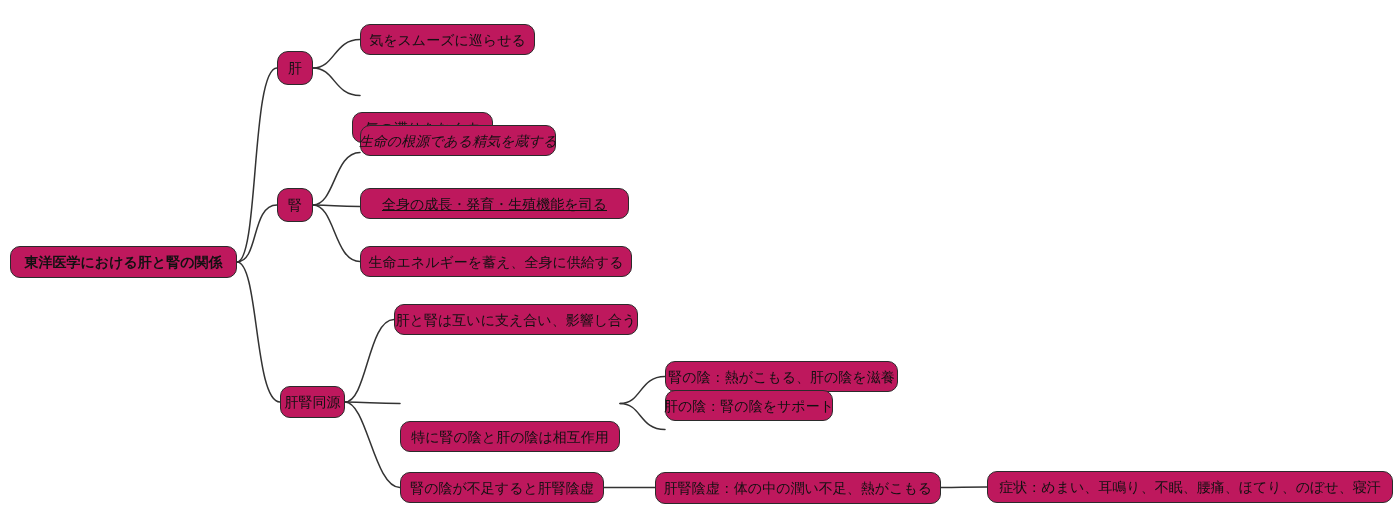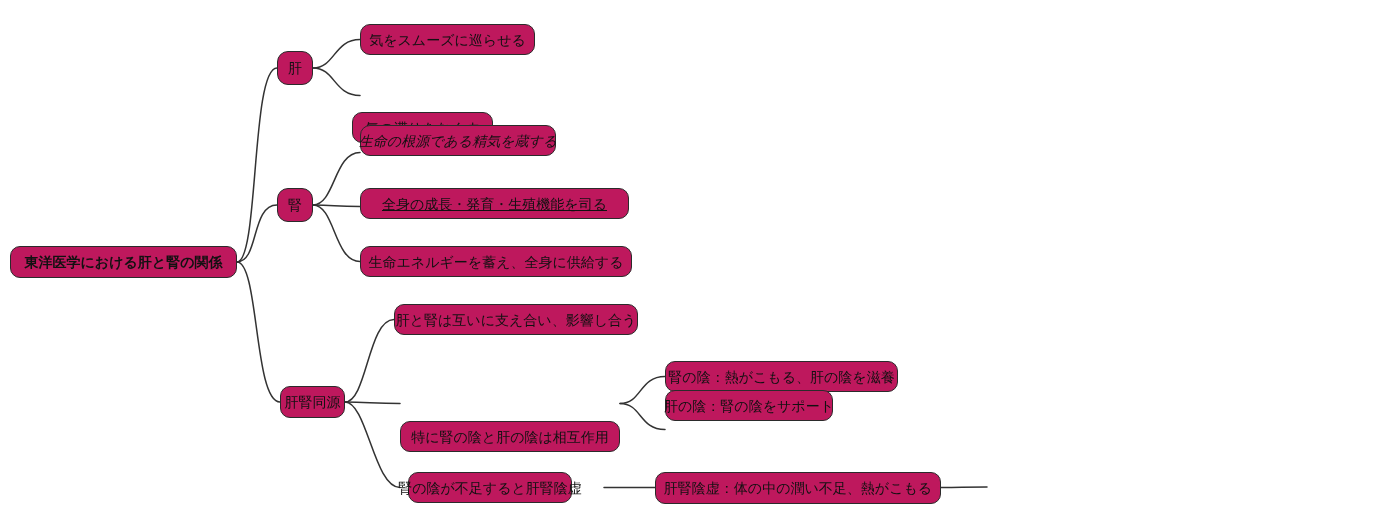--- a/index.html
+++ b/index.html
@@ -89,17 +89,18 @@
   <div class="node" style="left:280px; top:386px; width:65px; height:32px;border-radius:10px;">肝腎同源</div>
 
   <div class="node" style="left:394px; top:304px; width:244px; height:31px;">肝と腎は互いに支え合い、影響し合う</div>
 
   <div class="node" style="left:400px; top:388px; width:220px; height:31px;margin-top:33px;">特に腎の陰と肝の陰は相互作用</div>
 
   <div class="node" style="left:665px; top:361px; width:233px; height:31px;">腎の陰：熱がこもる、肝の陰を滋養</div>
 
   <div class="node" style="left:665px; top:390px; width:168px; height:31px;">肝の陰：腎の陰をサポート</div>
 
-  <div class="node" style="left:400px; top:472px; width:164px; height:31px;margin-left:8px;">腎の陰が不足すると肝腎陰虚</div>
+  <div class="node" style="left:400px; top:472px; width:204px; height:31px;">腎の陰が不足すると肝腎陰虚</div>
 
   <div class="node" style="left:655px; top:472px; width:286px; height:32px;">肝腎陰虚：体の中の潤い不足、熱がこもる</div>
 
+  <div class="node" style="left:987px; top:471px; width:406px; height:32px;">症状：めまい、耳鳴り、不眠、腰痛、ほてり、のぼせ、寝汗</div>
 </div>
 
 </body></html>

